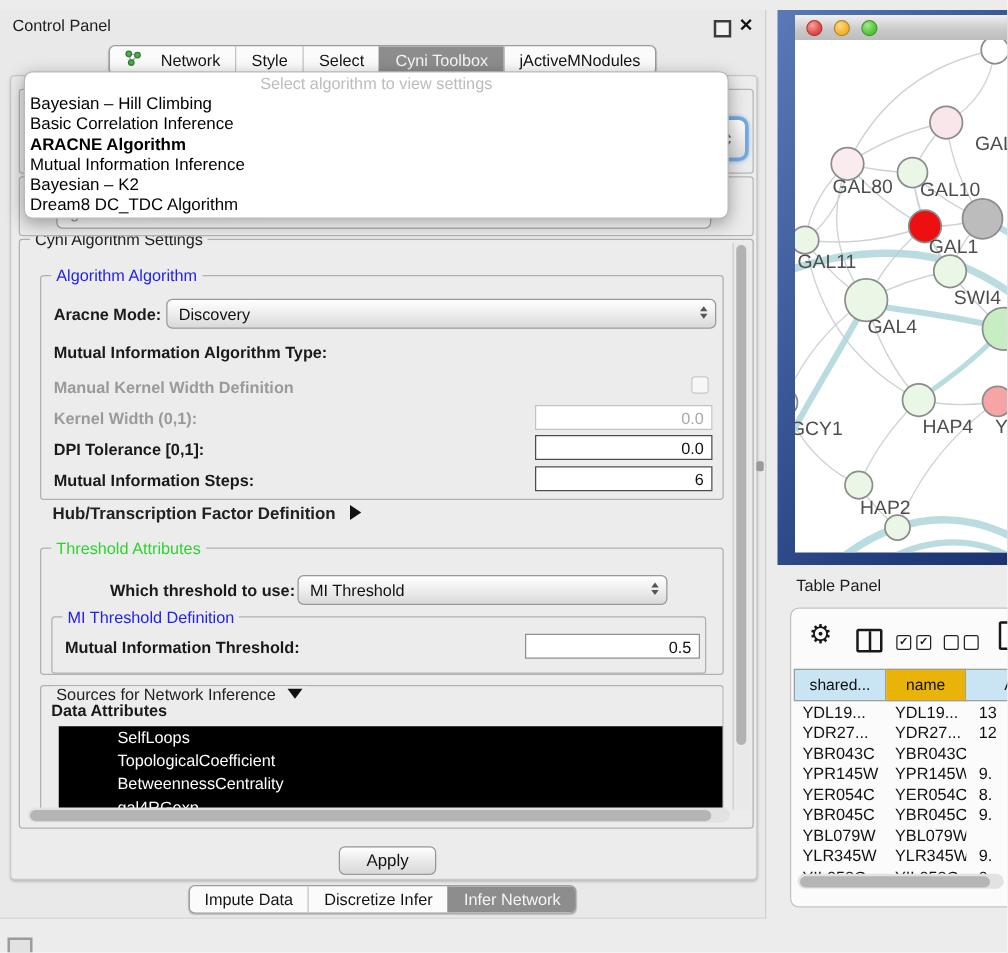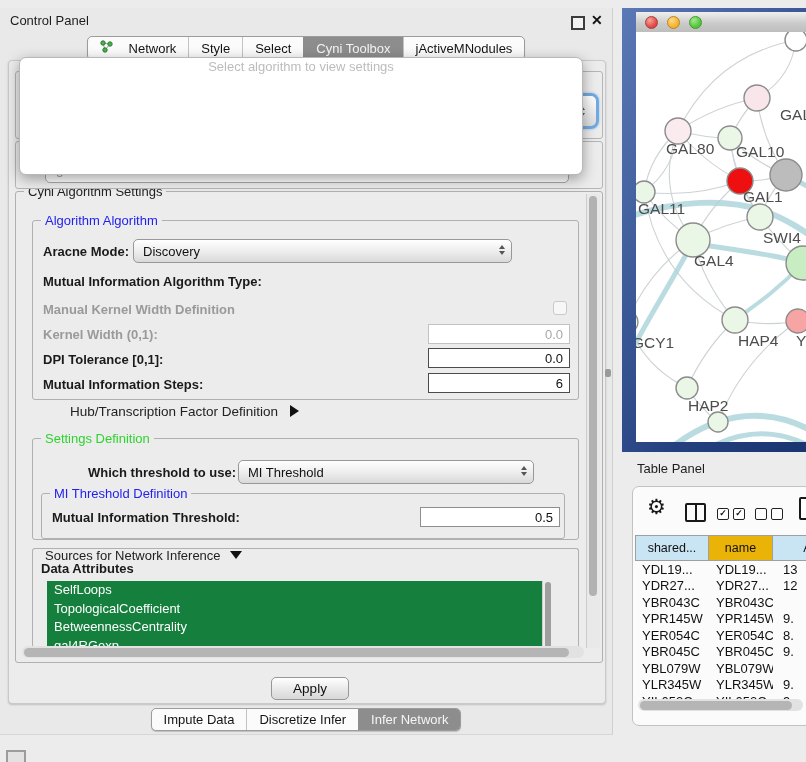--- a/index.html
+++ b/index.html
@@ -42,41 +42,41 @@
 
   
   .group{position:absolute;border:1px solid #b0b0b0;border-radius:3px;background:#ececec;}
   .gtitle{position:absolute;top:-8px;left:8px;background:#ececec;padding:0 4px;font-size:13px;white-space:nowrap;}
   .gtitle.blue{color:#2222ee;}
   .gtitle.green{color:#2fd32f;}
   .gtitle.black{color:#222;}
 
   .lbl{position:absolute;font-size:13px;font-weight:bold;color:#1a1a1a;white-space:nowrap;}
   .lbl.dis{color:#9a9a9a;}
-  .lbl.plain{font-weight:normal;font-size:13.5px;color:#222;margin-left:28px;}
+  .lbl.plain{font-weight:bold;font-size:13.5px;color:#222;}
 
   .combo{position:absolute;height:24px;border:1px solid #989898;border-radius:5px;box-sizing:border-box;
       background:linear-gradient(#ffffff,#ececec 55%,#d9d9d9);display:flex;align-items:center;
       padding:0 22px 0 9px;font-size:13px;color:#111;}
   .steppers{position:absolute;right:6px;top:5px;display:flex;flex-direction:column;gap:2px;}
   .t-up{width:0;height:0;border-left:3.5px solid transparent;border-right:3.5px solid transparent;border-bottom:4.5px solid #555;}
   .t-dn{width:0;height:0;border-left:3.5px solid transparent;border-right:3.5px solid transparent;border-top:4.5px solid #555;}
 
   .field{position:absolute;height:20px;background:#fff;border:1.5px solid #4c4c4c;box-sizing:border-box;
       font-size:13px;text-align:right;padding:2px 6px;color:#111;white-space:nowrap;}
   .field.dis{border:1px solid #c2c2c2;color:#a9a9a9;}
   .field.thin{border:1px solid #8e8e8e;}
   .checkbox{position:absolute;width:14px;height:14px;border:1.5px solid #c9c9c9;border-radius:3px;background:#f7f7f7;box-sizing:border-box;}
 
   .tri-right{display:inline-block;width:0;height:0;border-top:6px solid transparent;border-bottom:6px solid transparent;
       border-left:9px solid #111;margin-left:7px;vertical-align:-1px;}
   .tri-down{display:inline-block;width:0;height:0;border-left:6px solid transparent;border-right:6px solid transparent;
       border-top:8px solid #111;margin-left:6px;vertical-align:1px;}
 
-  .attr-list{position:absolute;left:14px;top:32px;width:506px;height:72px;background:#15803d;overflow:hidden;}
+  .attr-list{position:absolute;left:14px;top:32px;width:506px;height:72px;background:#000000;overflow:hidden;padding-left:40px;}
   .attr-item{color:#ffffff;font-size:13px;line-height:18.5px;padding-left:7px;white-space:nowrap;}
   .attr-scroll{position:absolute;right:0;top:0;width:10px;height:100%;background:#ececec;border-left:1px solid #cfcfcf;}
   .attr-thumb{position:absolute;left:1.5px;top:1px;width:6px;height:95%;background:#9f9f9f;border-radius:4px;}
 
   .vscroll{position:absolute;right:2px;top:2px;width:13px;height:454px;background:#e9e9e9;border-left:1px solid #cccccc;}
   .vthumb{position:absolute;left:2px;top:2px;width:8px;height:88%;background:#b2b2b2;border-radius:5px;}
   .hscroll{position:absolute;height:12px;background:#e2e2e2;border-radius:6px;}
   .hthumb{position:absolute;left:2px;top:1.5px;height:9px;width:97%;background:#b5b5b5;border-radius:5px;}
 
   .apply{position:absolute;left:262px;top:616px;width:78px;height:23px;border:1px solid #979797;border-radius:5px;
@@ -165,34 +165,42 @@
         <span class="t-up"></span>
         <span class="t-dn"></span>
       </div>
       <div class="ghost-box" style="top:80px;height:46px;"></div>
       <div class="ghost-combo">
         <span>gal-filtered sif default node</span>
       </div>
 
       <div class="popup">
         <div class="popup-ph">Select algorithm to view settings</div>
+        <div id="popup-list">
+            <div class="popup-item">Bayesian – Hill Climbing</div>
+            <div class="popup-item">Basic Correlation Inference</div>
+            <div class="popup-item sel">ARACNE Algorithm</div>
+            <div class="popup-item">Mutual Information Inference</div>
+            <div class="popup-item">Bayesian – K2</div>
+            <div class="popup-item">Dream8 DC_TDC Algorithm</div>
+          </div>
       </div>
 
       <div class="group" style="left:6px;top:130px;width:586px;height:470px;">
         <span class="gtitle black">Cyni Algorithm Settings</span>
 
         <div class="vscroll">
             <div class="vthumb"></div>
           </div>
 
         <div class="group" style="left:16px;top:28px;width:545px;height:178px;">
           <span class="gtitle blue">Algorithm Algorithm</span>
 
           <span class="lbl" style="left:10px;top:23px;">Aracne Mode:</span>
-          <div class="combo" style="left:100px;top:18px;width:379px;">
+          <div class="combo" style="left:100px;top:18px;width:440px;">
             <span>Discovery</span>
             <span class="steppers">
                 <span class="t-up"></span>
                 <span class="t-dn"></span>
               </span>
           </div>
 
           <span class="lbl" style="left:10px;top:53px;">Mutual Information Algorithm Type:</span>
 
           <span class="lbl dis" style="left:10px;top:81px;">Manual Kernel Width Definition</span>
@@ -207,21 +215,21 @@
           <span class="lbl" style="left:10px;top:156px;">Mutual Information Steps:</span>
           <div class="field" style="left:395px;top:152px;width:142px;">6</div>
         </div>
 
         <div style="position:absolute;left:26px;top:210px;">
           <span class="lbl plain" style="position:static;">Hub/Transcription Factor Definition</span>
           <span class="tri-right"></span>
         </div>
 
         <div class="group" style="left:16px;top:246px;width:545px;height:100px;">
-          <span class="gtitle green">Settings Definition</span>
+          <span class="gtitle green">Threshold Attributes</span>
 
           <span class="lbl" style="left:55px;top:26px;">Which threshold to use:</span>
           <div class="combo" style="left:205px;top:21px;width:296px;">
             <span>MI Threshold</span>
             <span class="steppers">
                 <span class="t-up"></span>
                 <span class="t-dn"></span>
               </span>
           </div>
 

